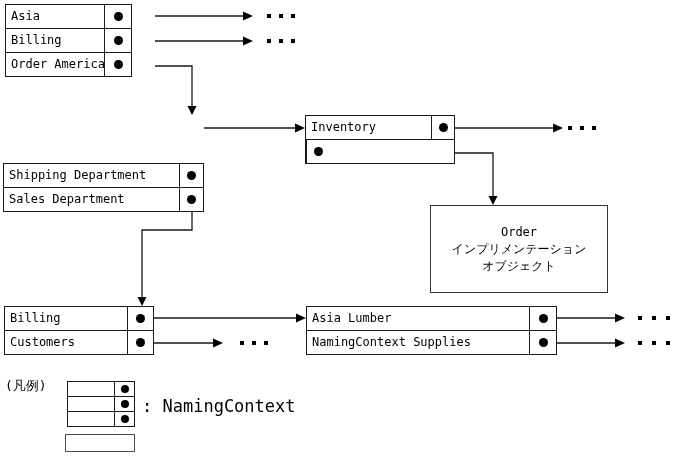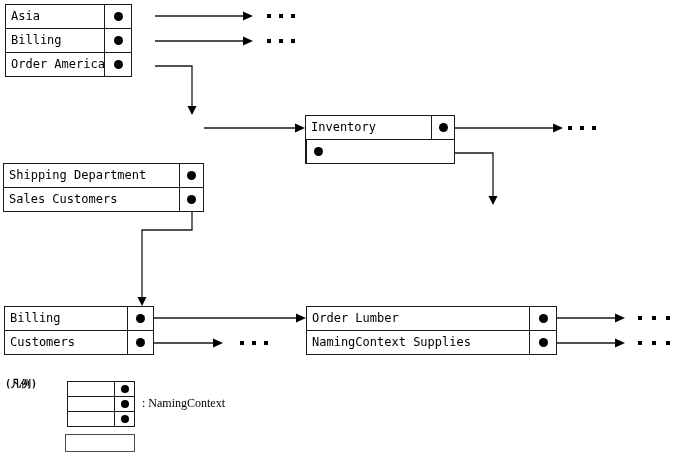--- a/index.html
+++ b/index.html
@@ -36,22 +36,22 @@
 
   
   .implbox {
     position: absolute; box-sizing: border-box;
     border: 1.5px solid #333; background: #fff;
     display: flex; flex-direction: column;
     align-items: center; justify-content: center;
     font-size: 12px; line-height: 17px; text-align: center;
   }
 
-  .legend-title { position: absolute; font-size: 10px; white-space: nowrap; font-weight: bold; }
-  .legend-label { position: absolute; font-size: 12px; white-space: nowrap; font-family: Liberation Serif, serif; }
+  .legend-title { position: absolute; font-size: 13px; white-space: nowrap; }
+  .legend-label { position: absolute; font-size: 17px; white-space: nowrap; }
   .plainbox {
     position: absolute; box-sizing: border-box;
     border: 1px solid #4a4a4a; background: #fff;
   }
 </style>
 </head>
 <body>
 
 <div class="stage">
 
@@ -138,60 +138,65 @@
   </div>
 
   <div class="nc" style="left:3px; top:115px; width:201px;margin-top:48px; --bw:24px;">
     <div class="row">
       <div class="label">Shipping Department</div>
       <div class="bcell">
           <div class="dot"></div>
         </div>
     </div>
     <div class="row">
-      <div class="label">Sales Customers</div>
+      <div class="label">Sales Department</div>
       <div class="bcell">
           <div class="dot"></div>
         </div>
     </div>
   </div>
 
   <div class="nc" style="left:305px; top:115px; width:150px; --bw:23px;">
     <div class="row">
       <div class="label">Inventory</div>
       <div class="bcell">
           <div class="dot"></div>
         </div>
     </div>
     <div class="row">
       <div class="bcell">
           <div class="dot"></div>
         </div>
     </div>
   </div>
 
+  <div class="implbox" style="left:430px; top:205px; width:178px; height:88px;">
+    <div>Order</div>
+    <div>インプリメンテーション</div>
+    <div>オブジェクト</div>
+  </div>
 
   <div class="nc" style="left:4px; top:306px; width:150px; --bw:26px;">
     <div class="row">
       <div class="label">Billing</div>
       <div class="bcell">
           <div class="dot"></div>
         </div>
     </div>
     <div class="row">
       <div class="label">Customers</div>
       <div class="bcell">
           <div class="dot"></div>
         </div>
     </div>
   </div>
 
   <div class="nc" style="left:306px; top:306px; width:251px; --bw:27px;">
     <div class="row">
-      <div class="label">Order Lumber</div>
+      <div class="label">Asia Lumber</div>
       <div class="bcell">
           <div class="dot"></div>
         </div>
     </div>
     <div class="row">
       <div class="label">NamingContext Supplies</div>
       <div class="bcell">
           <div class="dot"></div>
         </div>
     </div>

